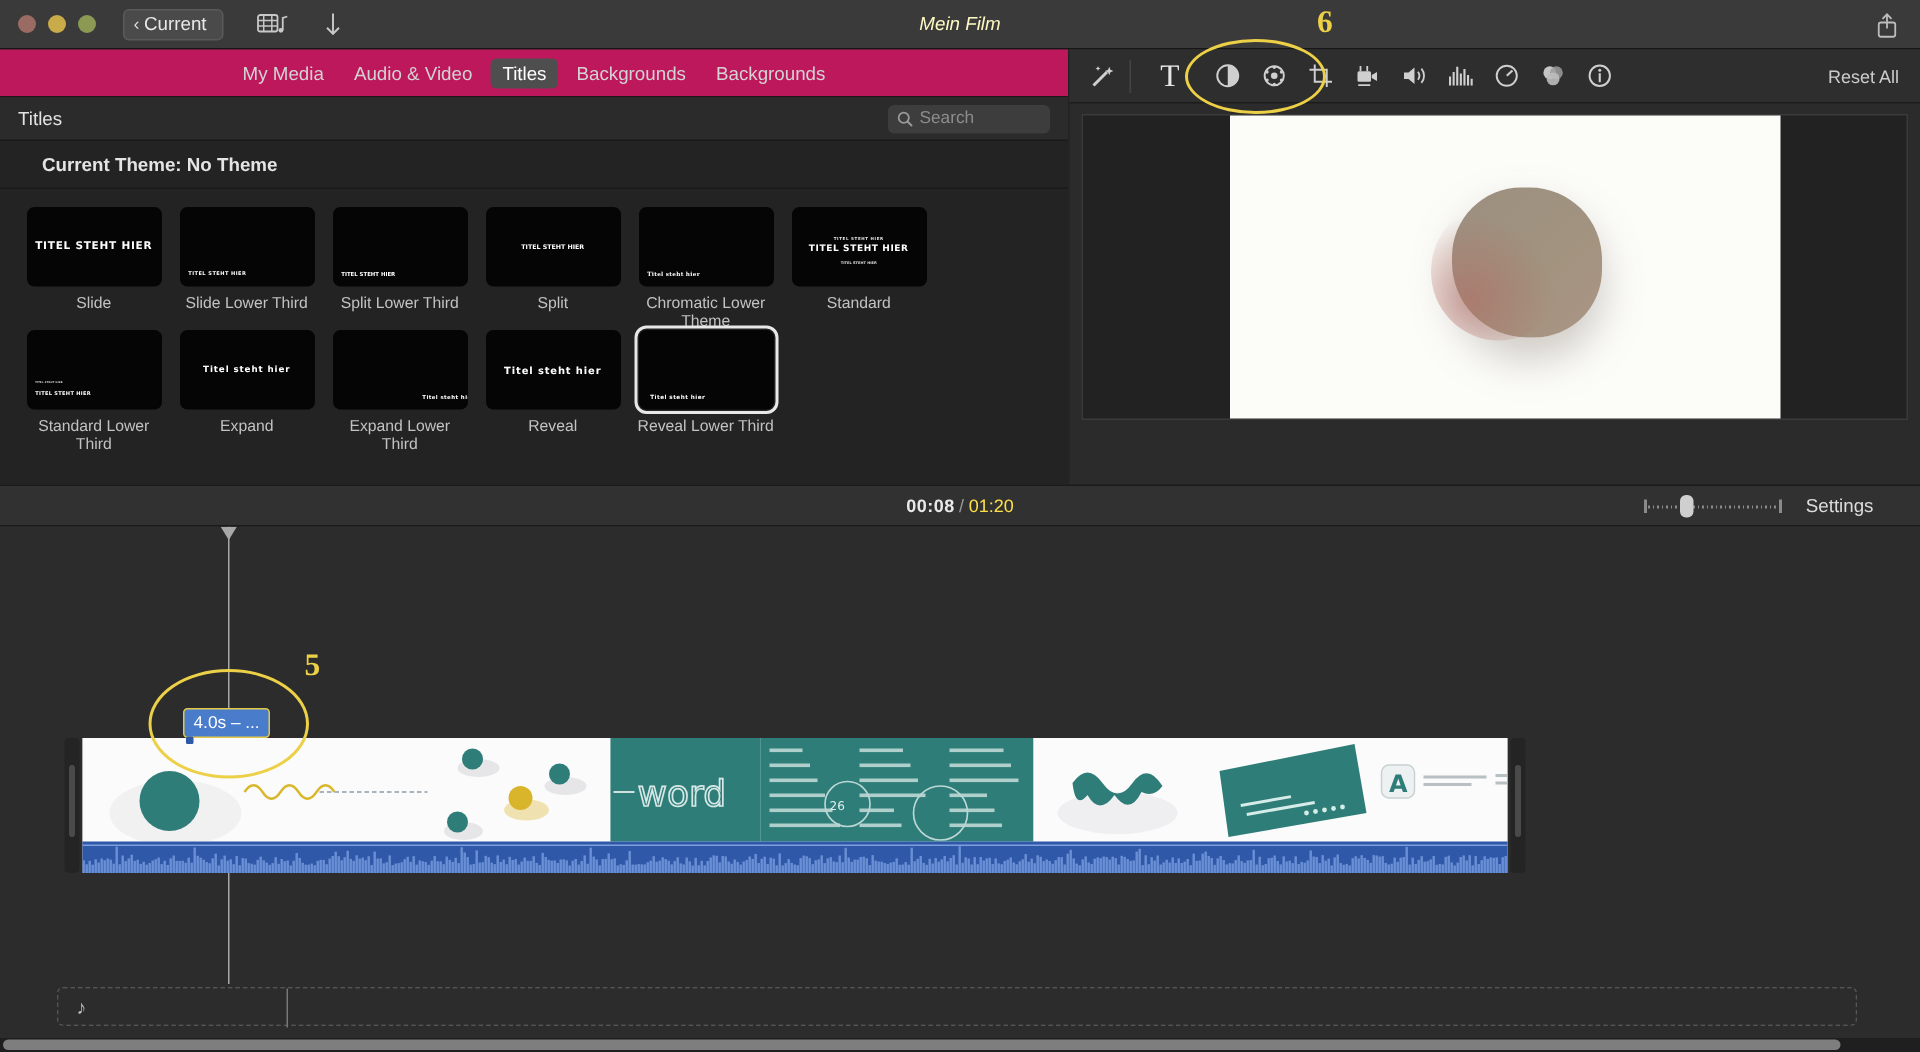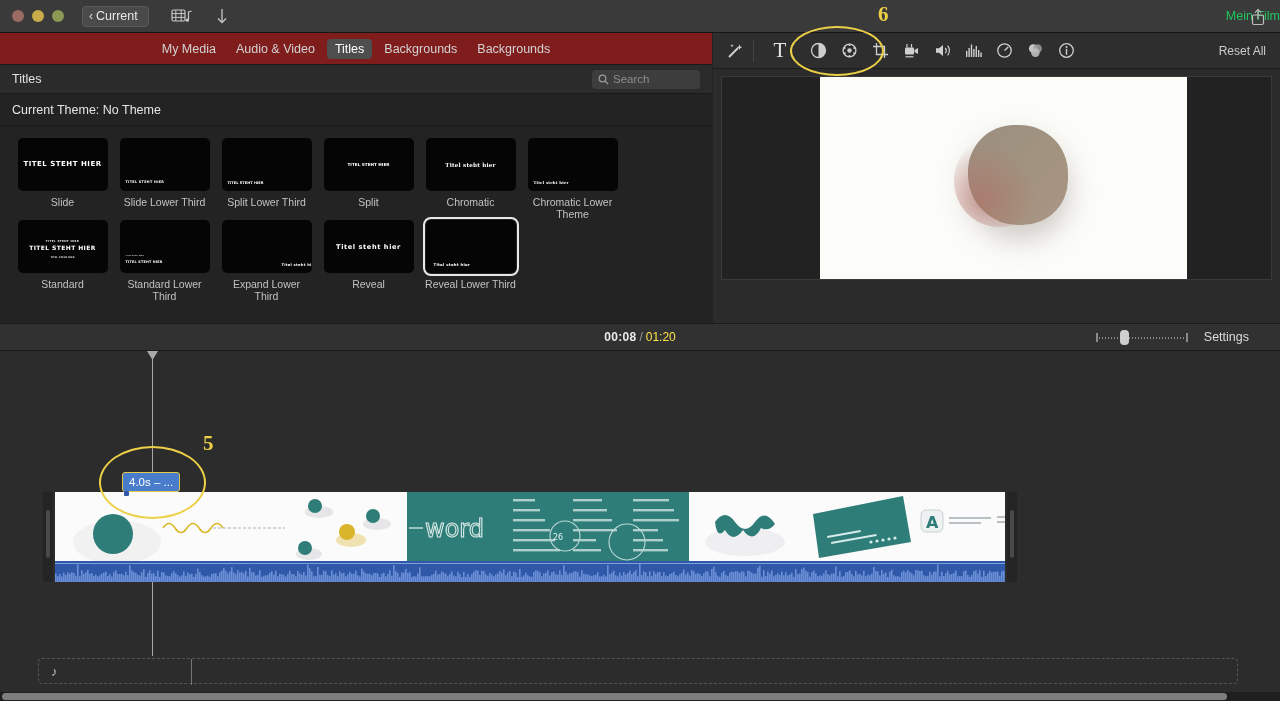--- a/index.html
+++ b/index.html
@@ -29,55 +29,55 @@
     background: #4a4a4a; border: 1px solid #5a5a5a; border-radius: 4px;
     color: #e8e8e8; font-size: 12.5px; display: flex; align-items: center; gap: 3px;
     cursor: default;
   }
   .chev-l { font-size: 12px; line-height: 1; color: #ddd; }
   .tb-icon {
     margin-left: 22px; color: #c8c8c8; display: flex; align-items: center;
     justify-content: center; height: 22px; cursor: default;
   }
   .win-title {
-    position: absolute; left: 0; right: 0; text-align: right;
-    color: #22c55e; font-size: 12.5px; pointer-events: none;
+    position: absolute; left: 0; right: 0; text-align: center;
+    color: #fef9c3; font-size: 12.5px; pointer-events: none; font-style: italic;
   }
   .share-btn {
     position: absolute; right: 14px; top: 8px; color: #bdbdbd; cursor: default;
   }
 
   
   .browser {
     position: absolute; left: 0; top: 33px; width: 712px; height: 290px;
     background: #232323;
   }
   .tabbar {
     height: 32px; display: flex; align-items: center; justify-content: center;
-    gap: 4px; border-bottom: 1px solid #1a1a1a; background: #7f1d1d;
+    gap: 4px; border-bottom: 1px solid #1a1a1a; background: #be185d;
   }
   .tab {
     font-size: 12.5px; color: #d3d3d3; padding: 3px 8px; border-radius: 4px; cursor: default;
   }
   .tab.active { background: #4e4e4e; color: #fff; }
   .panel-head {
     height: 29px; display: flex; align-items: center; padding: 0 12px;
     border-bottom: 1px solid #1a1a1a; background: #2b2b2b;
   }
   .panel-title { font-size: 12.5px; color: #e2e2e2; flex: 1; }
   .searchbox {
     width: 108px; height: 19px; background: #3d3d3d; border-radius: 4px;
     display: flex; align-items: center; padding: 0 6px; gap: 4px;
   }
   .searchbox .ph { font-size: 11.5px; color: #8d8d8d; }
   .theme-row {
     height: 32px; display: flex; align-items: center; padding: 0 12px;
     border-bottom: 1px solid #1a1a1a;
   }
-  .theme-row span { font-size: 12.5px; color: #e4e4e4; font-weight: normal; }
+  .theme-row span { font-size: 12.5px; color: #e4e4e4; font-weight: bold; margin-left: 16px; }
   .grid-wrap {
     height: 196px; overflow: hidden; position: relative; padding: 12px 0 0 12px;
   }
   .grid {
     display: grid; grid-template-columns: repeat(6, 101px); column-gap: 1px; row-gap: 0px;
   }
   .cell { width: 101px; cursor: default; }
   .thumb {
     width: 90px; height: 53px; background: #050505; border-radius: 5px;
     position: relative; overflow: hidden; margin: 0 auto;
@@ -313,44 +313,44 @@
             <div class="cell-label">Split Lower Third</div>
           </div>
           <div class="cell">
             <div class="thumb">
               <div class="tt" style="font-size: 4.2px; top: 24px; font-weight: bold; letter-spacing: 0px;">TITEL STEHT HIER</div>
             </div>
             <div class="cell-label">Split</div>
           </div>
           <div class="cell">
             <div class="thumb">
-              <div class="tt" style="font-size: 5.6px; top: 24px; font-weight: bold; letter-spacing: 0.2px; font-family: &quot;DejaVu Serif&quot;, serif;">Titel steht hier</div>
-            </div>
-            <div class="cell-label">Chromatic</div>
-          </div>
-          <div class="cell">
-            <div class="thumb">
               <div class="tt lower" style="font-size: 3.8px; top: 42px; font-weight: bold; letter-spacing: 0.2px; font-family: &quot;DejaVu Serif&quot;, serif; left: 6px;">Titel steht hier</div>
             </div>
             <div class="cell-label">Chromatic Lower Theme</div>
           </div>
           <div class="cell">
             <div class="thumb">
               <div class="tt" style="font-size: 2.7px; top: 19px; letter-spacing: 0.4px; opacity: 0.9;">TITEL STEHT HIER</div>
               <div class="tt" style="font-size: 6px; top: 24px; font-weight: bold; letter-spacing: 0.4px;">TITEL STEHT HIER</div>
               <div class="tt" style="font-size: 2.4px; top: 36px; opacity: 0.85;">TITEL STEHT HIER</div>
             </div>
             <div class="cell-label">Standard</div>
           </div>
           <div class="cell">
             <div class="thumb">
               <div class="tt lower" style="font-size: 1.53px; top: 35px; letter-spacing: 0.2px; opacity: 0.9; left: 6px;">TITEL STEHT HIER</div>
               <div class="tt lower" style="font-size: 3.4px; top: 40px; font-weight: bold; letter-spacing: 0.2px; left: 6px;">TITEL STEHT HIER</div>
             </div>
             <div class="cell-label">Standard Lower Third</div>
+          </div>
+          <div class="cell">
+            <div class="thumb">
+              <div class="tt" style="font-size: 5.8px; top: 24px; font-weight: bold; letter-spacing: 0.6px;">Titel steht hier</div>
+            </div>
+            <div class="cell-label">Expand</div>
           </div>
           <div class="cell">
             <div class="thumb">
               <div class="tt lower" style="font-size: 3.6px; top: 43px; font-weight: bold; letter-spacing: 0.3px; left: 60px;">Titel steht hier</div>
             </div>
             <div class="cell-label">Expand Lower Third</div>
           </div>
           <div class="cell">
             <div class="thumb">
               <div class="tt" style="font-size: 6.6px; top: 23px; font-weight: bold; letter-spacing: 0.6px;">Titel steht hier</div>

